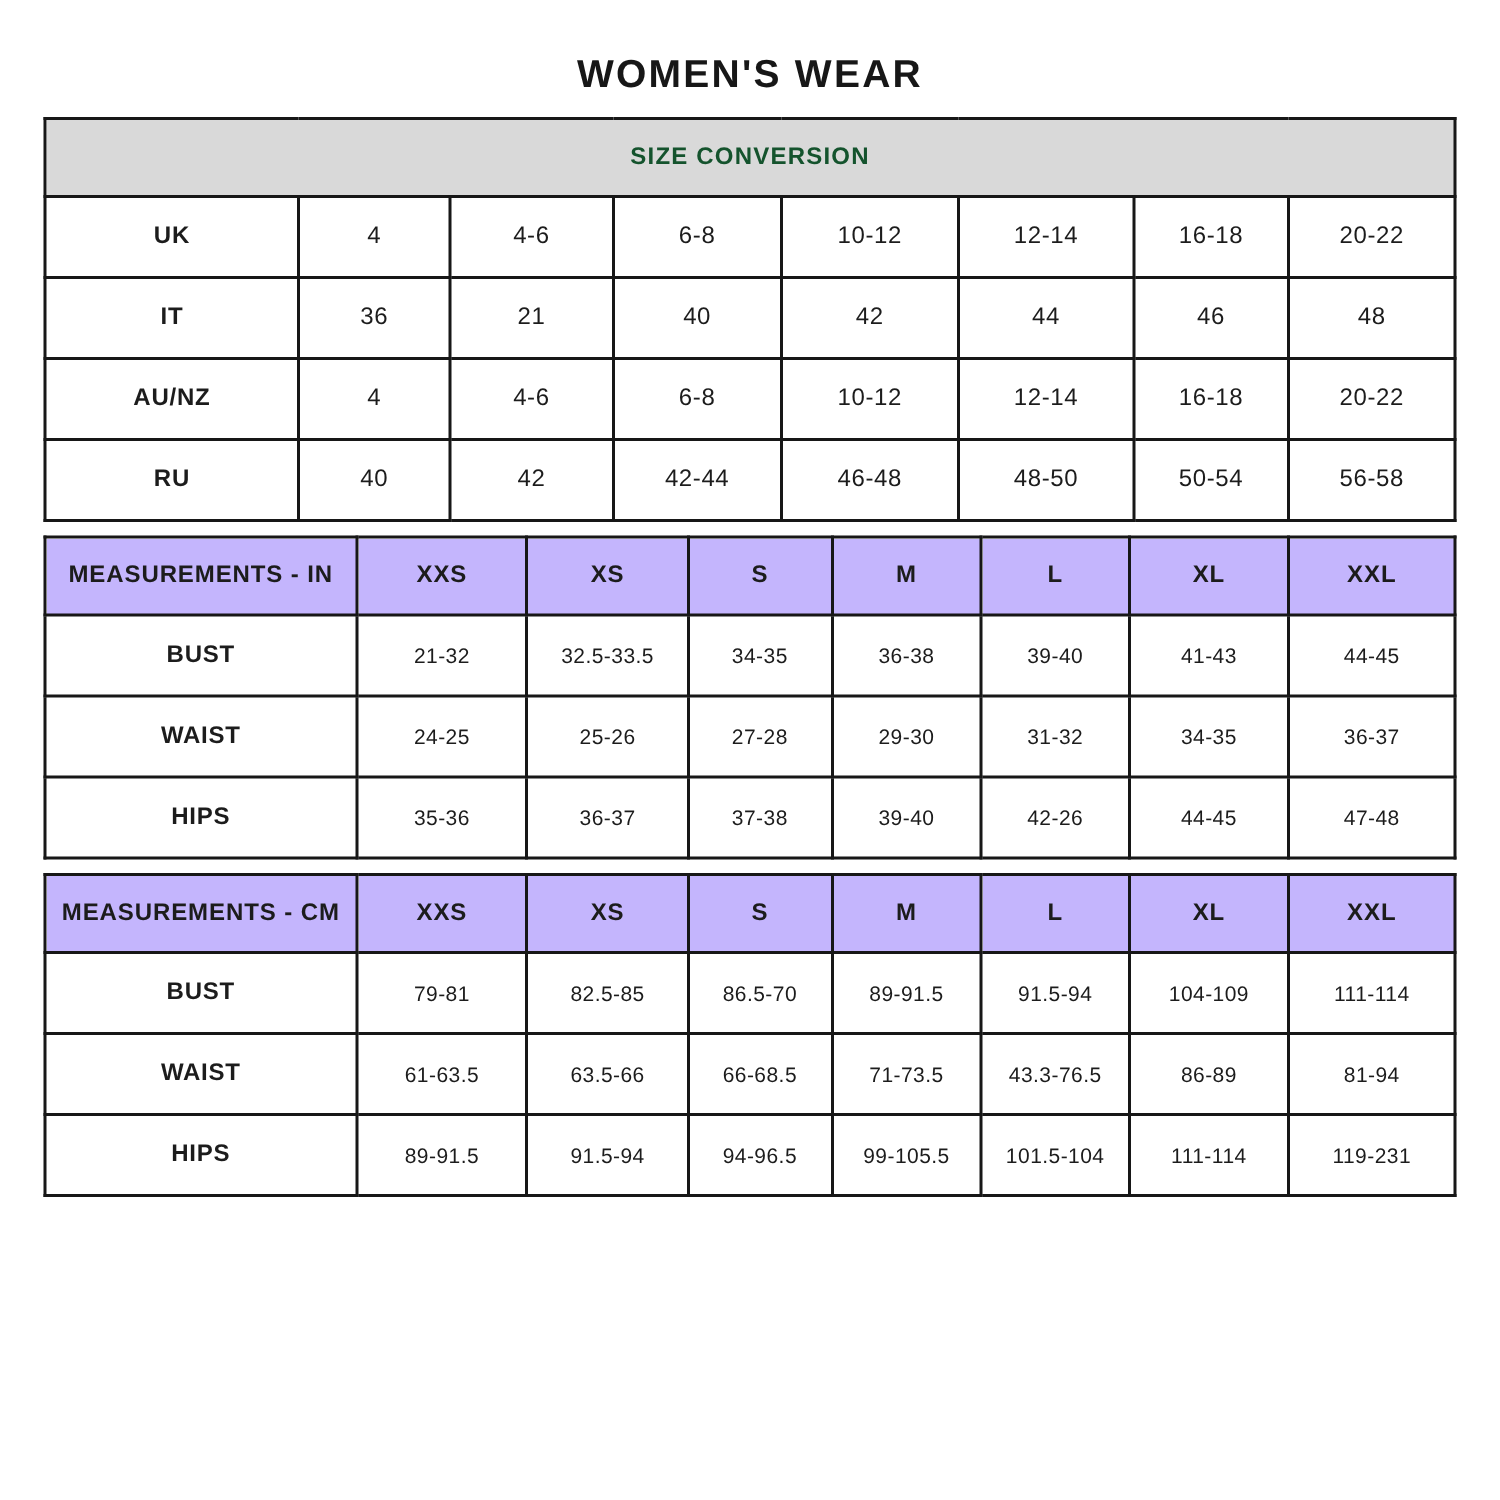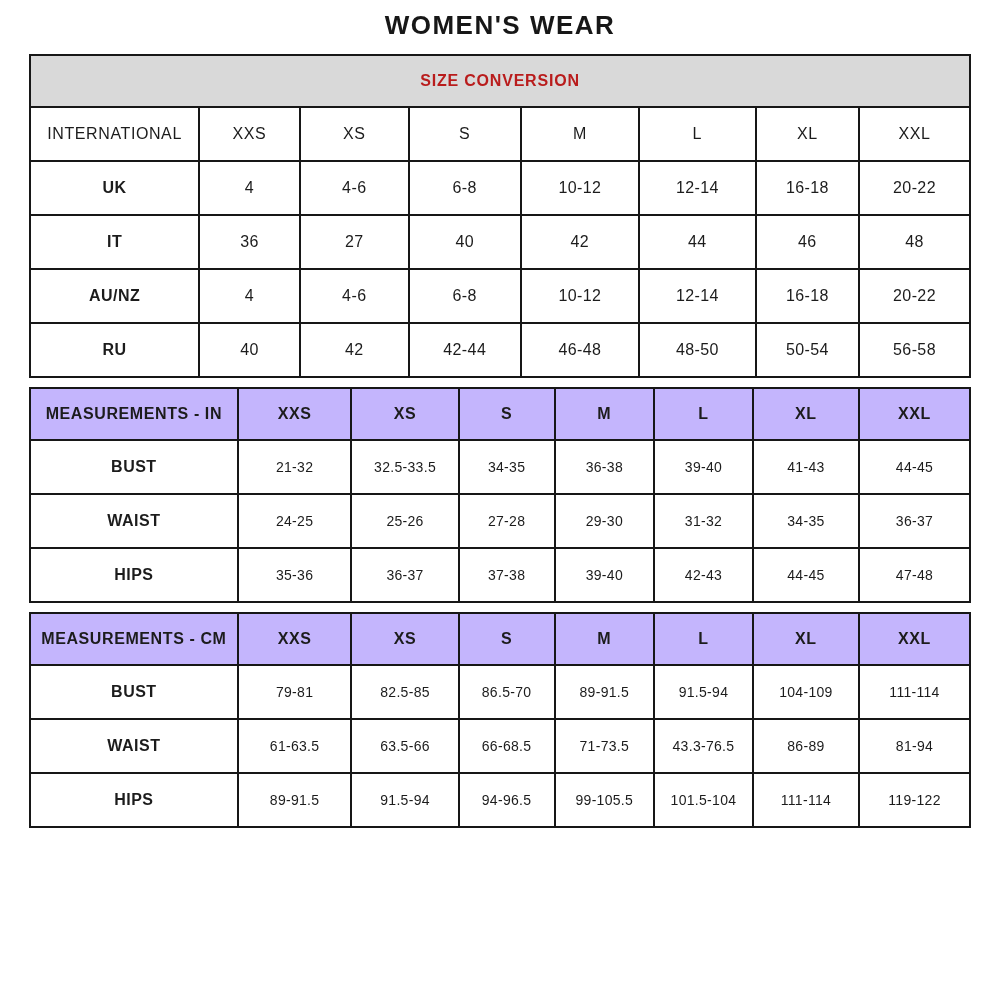--- a/index.html
+++ b/index.html
@@ -2,21 +2,21 @@
 <html><head>
 <meta charset="utf-8">
 <style>
   * { margin: 0; padding: 0; box-sizing: border-box; }
   html, body { background: #ffffff; }
   body {
     width: 1000px; height: 1000px;
     font-family: "Liberation Sans", "DejaVu Sans", sans-serif;
     color: #1c1c1c;
   }
-  .page { width: 1000px; height: 792px; padding: 4px 29px 0 29px; background: #ffffff; }
+  .page { width: 1000px; height: 792px; padding: 28px 29px 0 29px; background: #ffffff; }
   .page-title {
     text-align: center;
     font-size: 26px;
     font-weight: bold;
     letter-spacing: 1.5px;
     margin: 6px 0 13px 0;
     color: #171717;
   }
   table.tbl {
     width: 100%;
@@ -32,21 +32,21 @@
     overflow: hidden;
     white-space: nowrap;
   }
   
   .banner {
     background: #d9d9d9;
     font-weight: bold;
     font-size: 16px;
     letter-spacing: 0.8px;
     height: 52px;
-    color: #b91c1c;
+    color: #14532d;
   }
   
   .hdr-plain th {
     background: #ffffff;
     font-weight: normal;
     font-size: 16px;
     letter-spacing: 0.6px;
     height: 54px;
   }
   
@@ -81,44 +81,34 @@
         <col style="width:11.9%">
       <col style="width:12.6%">
         <col style="width:12.4%">
         <col style="width:11.0%">
         <col style="width:11.8%">
     </colgroup>
     <tbody>
         <tr>
           <td class="banner" colspan="8">SIZE CONVERSION</td>
         </tr>
-        <tr class="hdr-plain">
-          <th>INTERNATIONAL</th>
-          <th>XXS</th>
-          <th>XS</th>
-          <th>S</th>
-          <th>M</th>
-          <th>L</th>
-          <th>XL</th>
-          <th>XXL</th>
-        </tr>
         <tr>
           <td class="row-label">UK</td>
           <td class="val">4</td>
           <td class="val">4-6</td>
           <td class="val">6-8</td>
           <td class="val">10-12</td>
           <td class="val">12-14</td>
           <td class="val">16-18</td>
           <td class="val">20-22</td>
         </tr>
         <tr>
           <td class="row-label">IT</td>
           <td class="val">36</td>
-          <td class="val">27</td>
+          <td class="val">21</td>
           <td class="val">40</td>
           <td class="val">42</td>
           <td class="val">44</td>
           <td class="val">46</td>
           <td class="val">48</td>
         </tr>
         <tr>
           <td class="row-label">AU/NZ</td>
           <td class="val">4</td>
           <td class="val">4-6</td>
@@ -182,21 +172,21 @@
           <td class="val">31-32</td>
           <td class="val">34-35</td>
           <td class="val">36-37</td>
         </tr>
         <tr>
           <td class="row-label">HIPS</td>
           <td class="val">35-36</td>
           <td class="val">36-37</td>
           <td class="val">37-38</td>
           <td class="val">39-40</td>
-          <td class="val">42-43</td>
+          <td class="val">42-26</td>
           <td class="val">44-45</td>
           <td class="val">47-48</td>
         </tr>
       </tbody>
   </table>
 
   <table class="tbl tbl-measure">
     <colgroup>
       <col style="width:22.1%">
         <col style="width:12.1%">
@@ -239,18 +229,18 @@
           <td class="val">81-94</td>
         </tr>
         <tr>
           <td class="row-label">HIPS</td>
           <td class="val">89-91.5</td>
           <td class="val">91.5-94</td>
           <td class="val">94-96.5</td>
           <td class="val">99-105.5</td>
           <td class="val">101.5-104</td>
           <td class="val">111-114</td>
-          <td class="val">119-122</td>
+          <td class="val">119-231</td>
         </tr>
       </tbody>
   </table>
 
 </div>
 
 </body></html>

